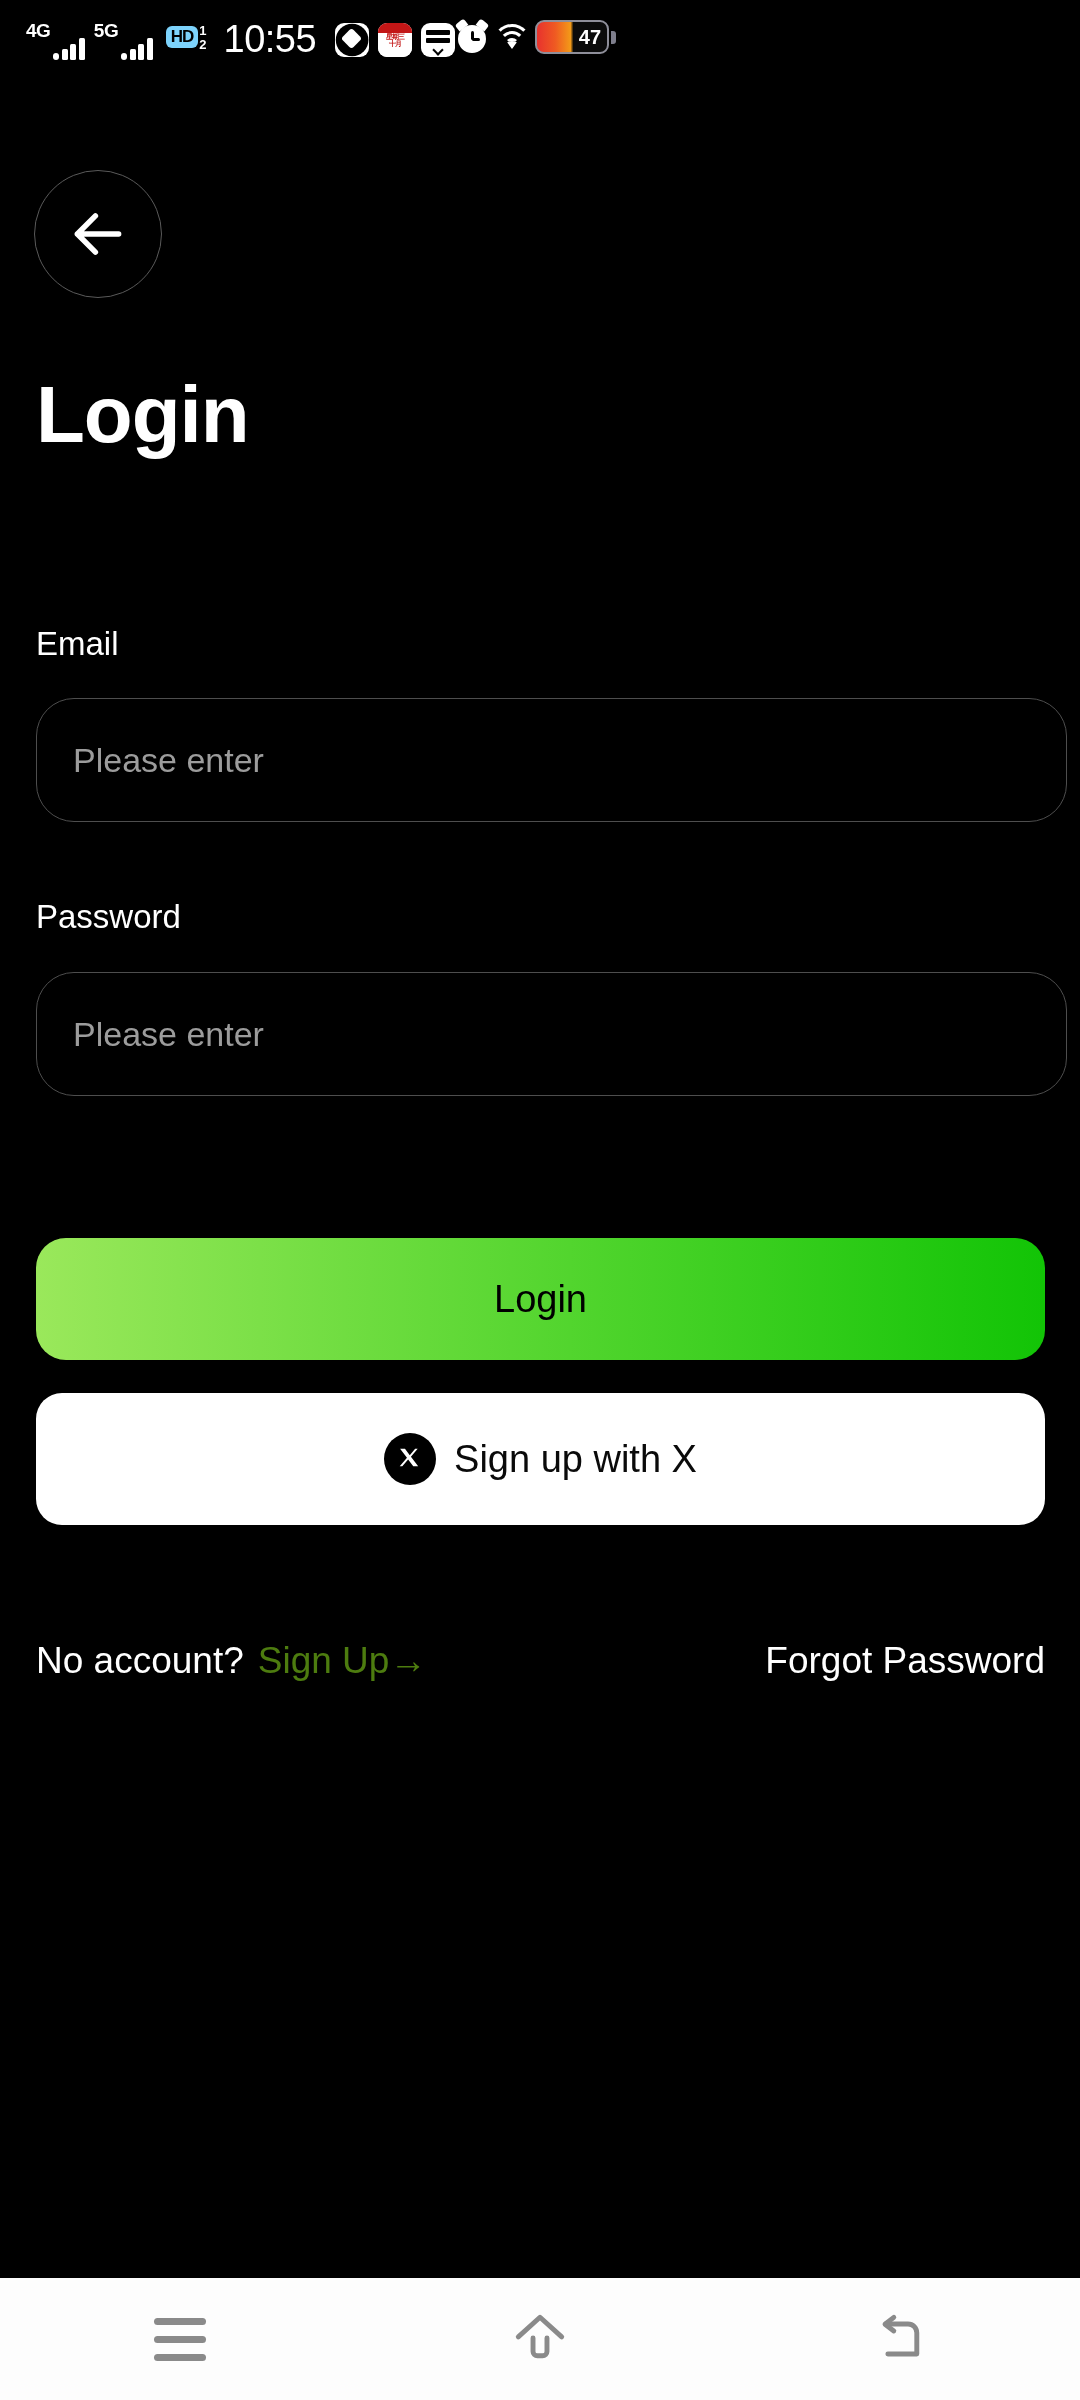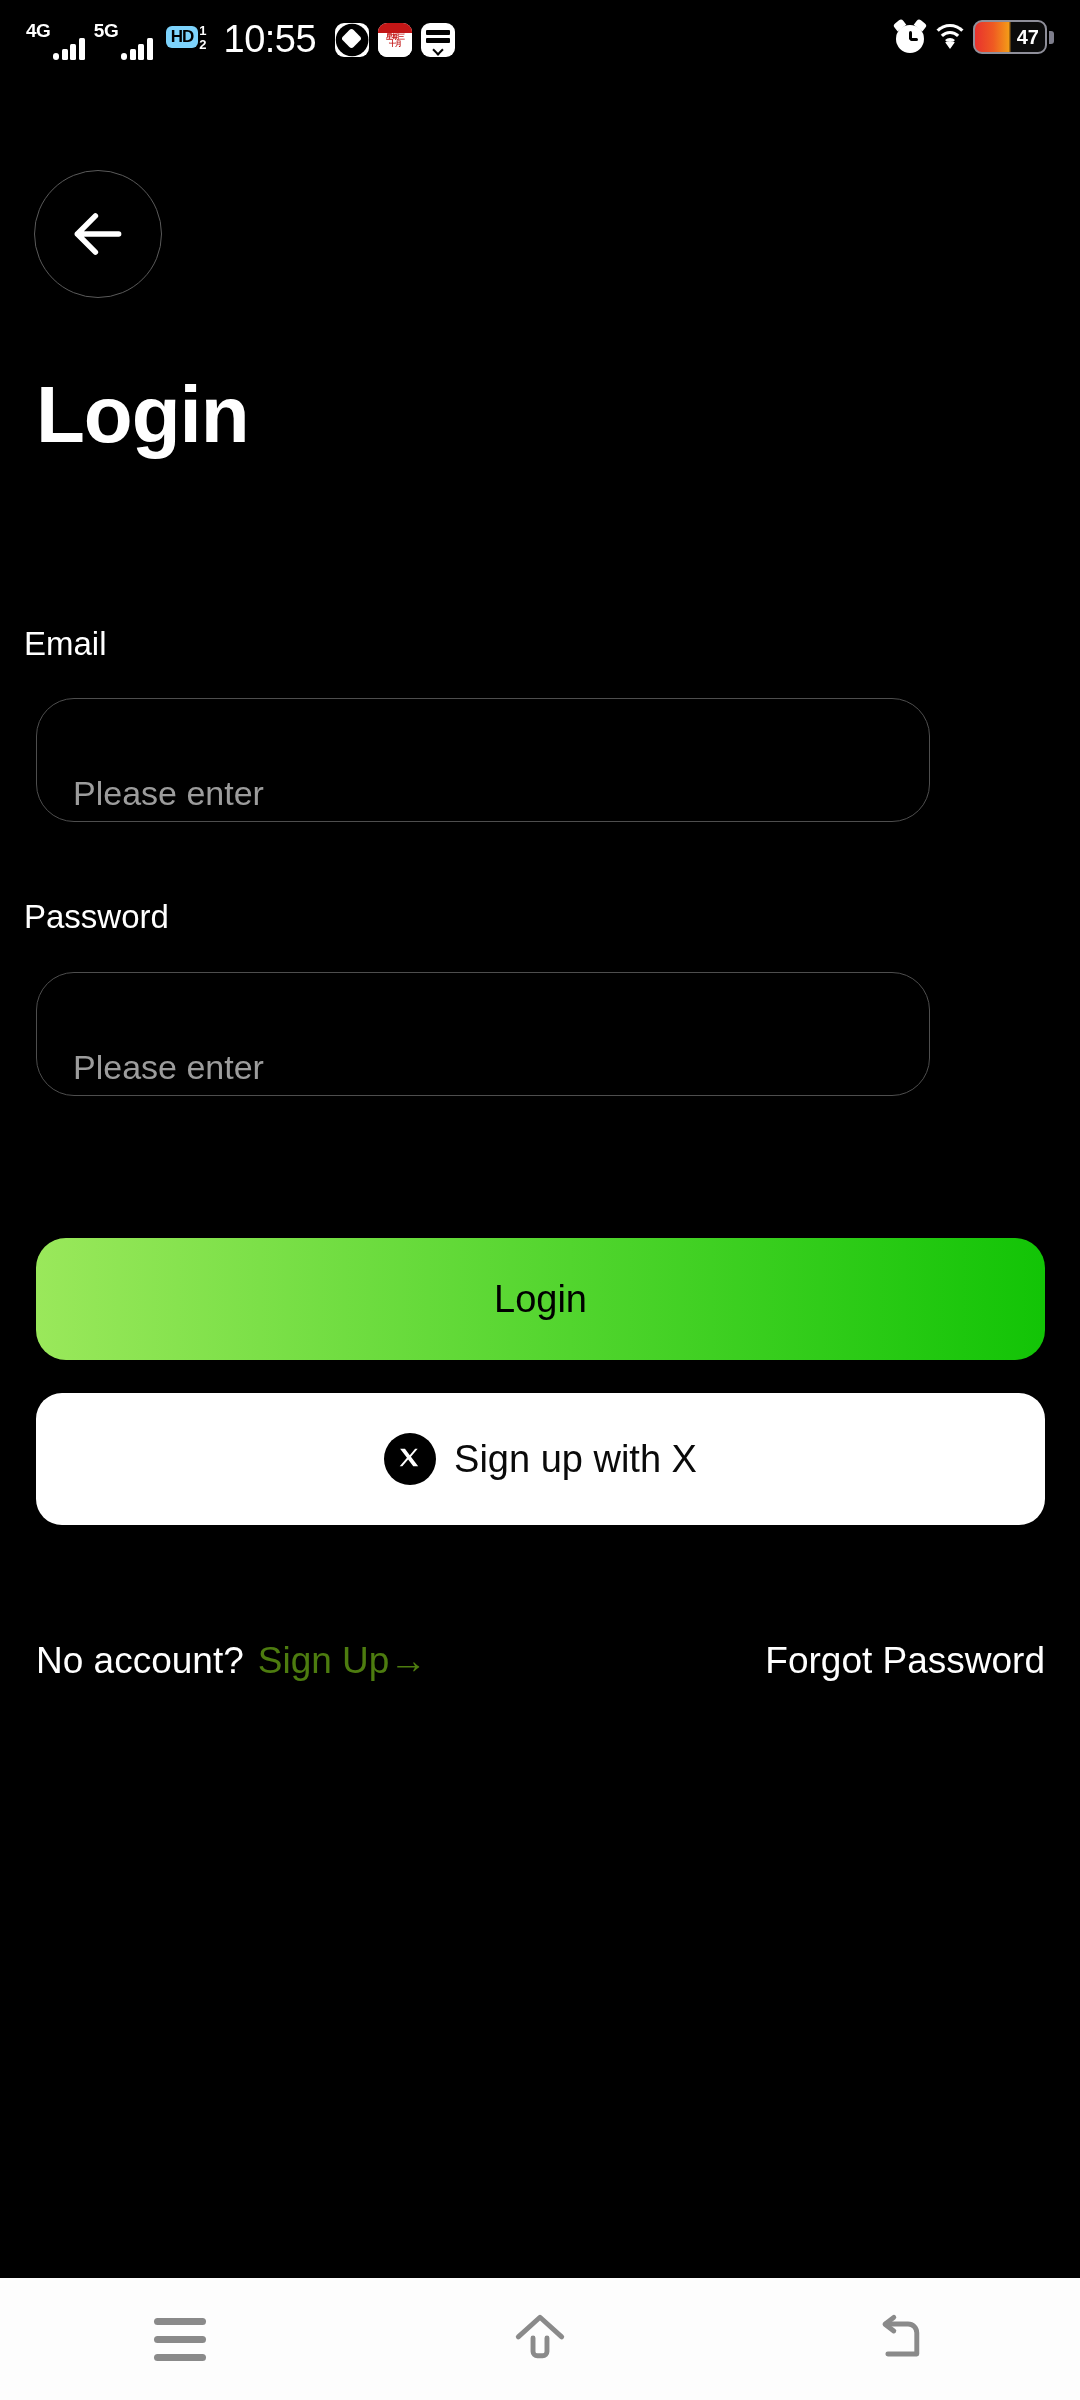--- a/index.html
+++ b/index.html
@@ -7,21 +7,21 @@
     width:1080px; height:2400px;
     background:#000;
     font-family:"Liberation Sans", sans-serif;
     overflow:hidden;
   }
   #screen { position:relative; width:1080px; height:2400px; background:#000; }
 
   
   .statusbar {
     position:absolute; top:0; left:0; width:1080px; height:74px;
-    display:flex; align-items:center; justify-content:space-between;
+    display:flex; align-items:center; justify-content:flex-start;
     padding:0 26px;
   }
   .sb-left { display:flex; align-items:flex-end; gap:9px; height:46px; }
   .sb-right { display:flex; align-items:center; gap:4px; }
 
   .net { display:flex; align-items:flex-end; gap:3px; height:44px; }
   .net-label { color:#fff; font-size:19px; font-weight:700; line-height:1;
                margin-bottom:20px; letter-spacing:-.5px; }
   .bars { display:flex; align-items:flex-end; gap:2.5px; height:24px; }
   .bars i { display:block; width:6px; background:#fff; border-radius:1.5px; }
@@ -96,28 +96,28 @@
   .back-btn {
     position:absolute; left:34px; top:170px; width:128px; height:128px;
     border-radius:50%; border:1.6px solid #5a5a5a; background:transparent;
     display:flex; align-items:center; justify-content:center; cursor:pointer;
   }
   .page-title {
     position:absolute; left:36px; top:375px;
     color:#fff; font-size:80px; font-weight:700; letter-spacing:-1px; line-height:1;
   }
 
-  .field-label { position:absolute; left:24px; color:#fff; font-size:33px; font-weight:400; }
+  .field-label { position:absolute; left:36px; color:#fff; font-size:33px; font-weight:400; }
   .label-email { top:625px; }
   .label-pass  { top:898px; }
 
   .input-box {
-    position:absolute; left:36px; width:894px; height:124px;
+    position:absolute; left:36px; width:1031px; height:124px;
     border:1.4px solid #4e4e4e; border-radius:38px; background:#000;
-    display:flex; align-items:flex-end; padding:8px 36px; cursor:text;
+    display:flex; align-items:center; padding:14px 36px; cursor:text;
   }
   .input-email { top:698px; }
   .input-pass  { top:972px; }
   .input-box .ph { color:#9c9c9c; font-size:34px; }
 
   .login-btn {
     position:absolute; left:36px; top:1238px; width:1009px; height:122px;
     border-radius:30px; border:none; cursor:pointer;
     display:flex; align-items:center; justify-content:center;
     color:#000; font-size:38px; font-family:"Liberation Sans", sans-serif;

